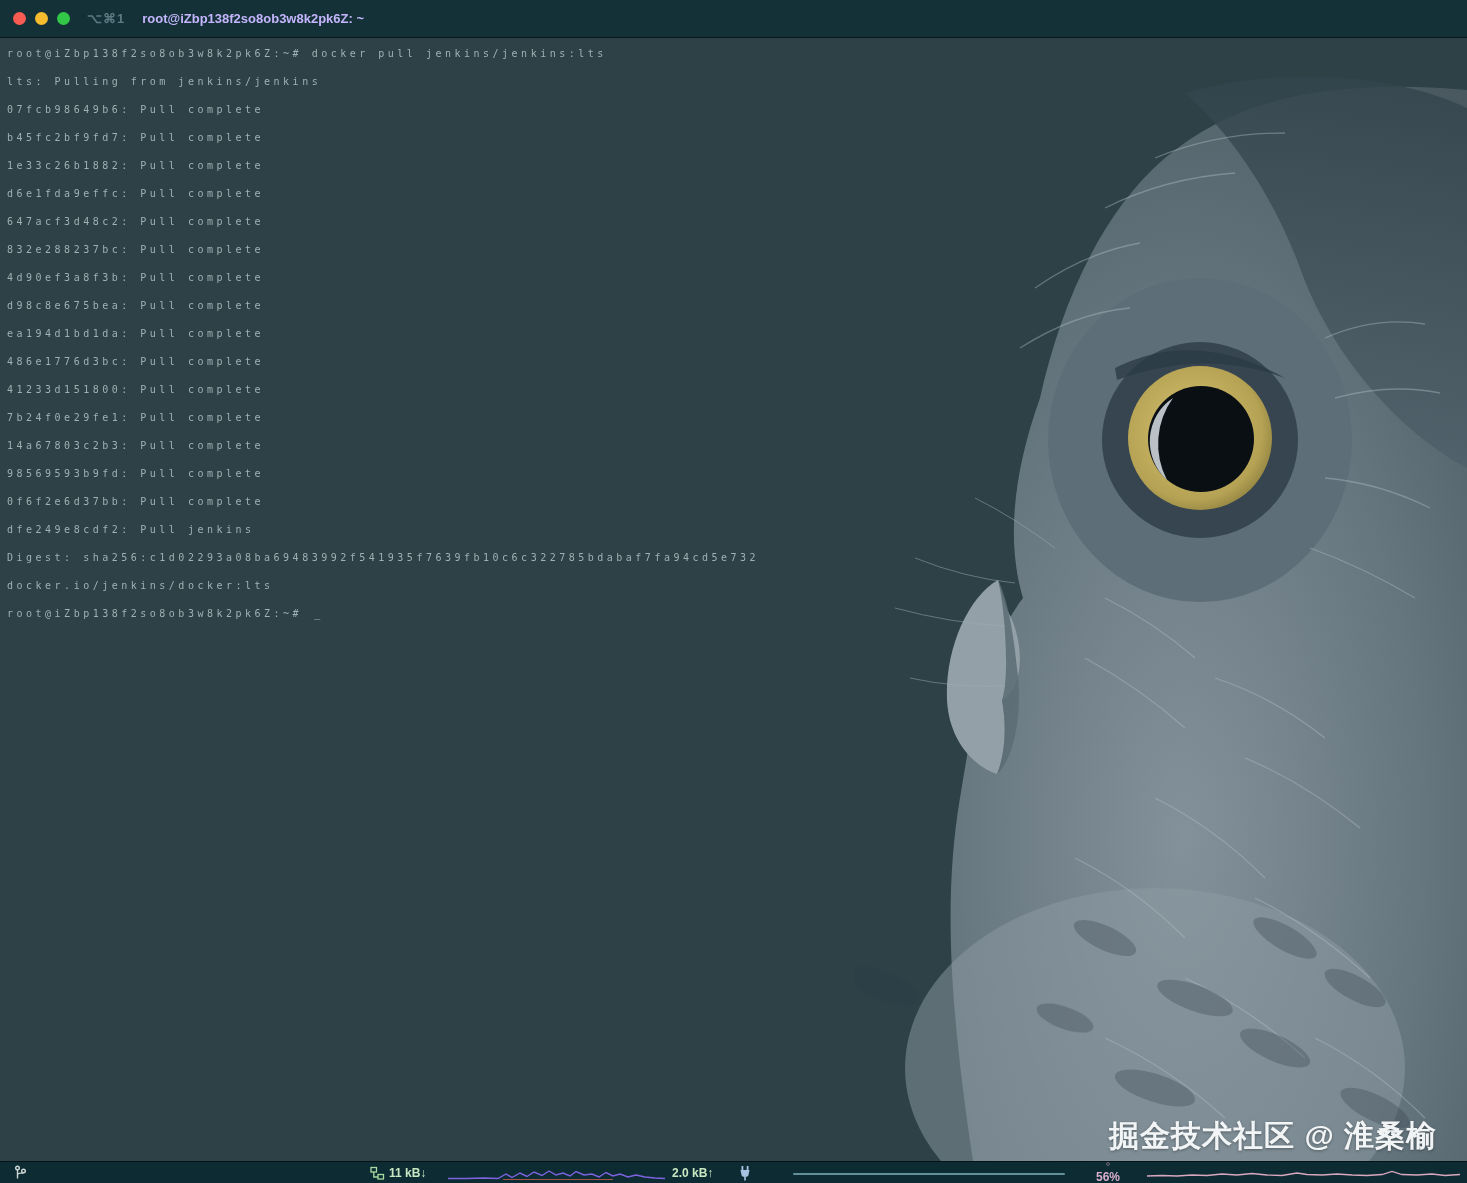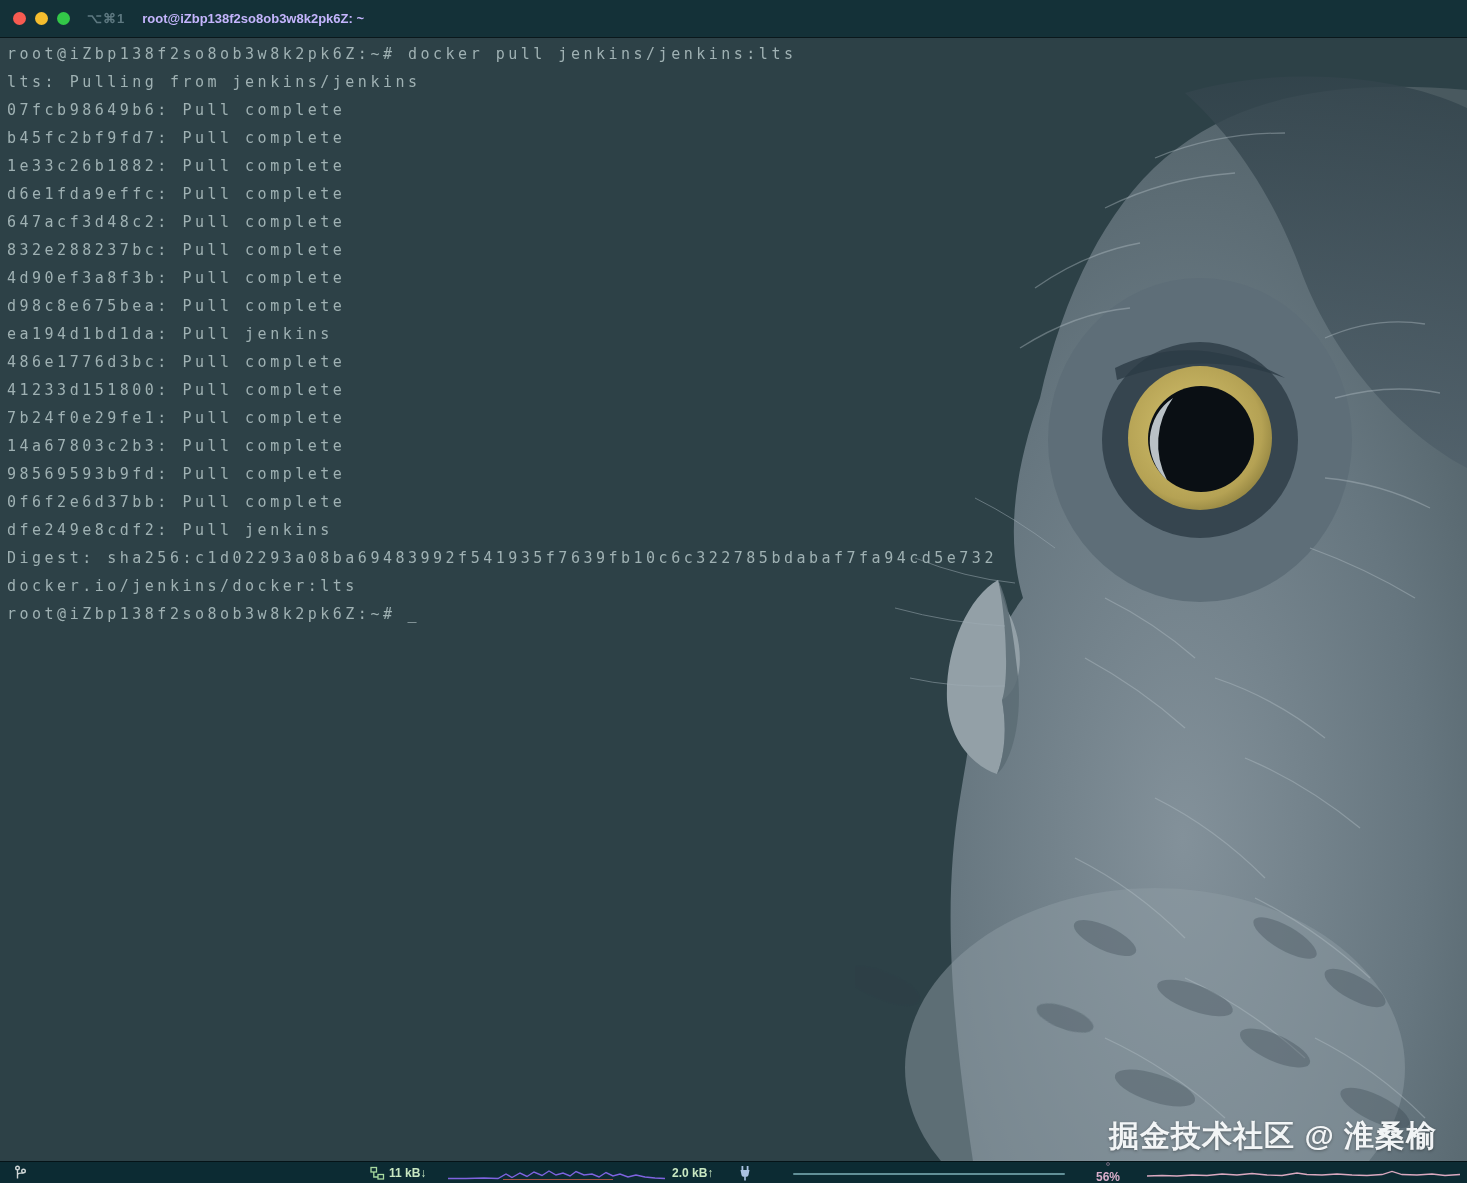--- a/index.html
+++ b/index.html
@@ -23,21 +23,21 @@
   .win-title { margin-left:17px; color:#c4b5fd; font-size:13px; font-weight:bold; }
 
   
   .screen {
     position:absolute; top:38px; left:0; right:0; bottom:22px;
     z-index:2; padding:2px 0 0 7px; overflow:hidden;
   }
   .tline {
     height:28px; line-height:28px; white-space:pre;
     font-family:"DejaVu Sans Mono","Liberation Mono",monospace;
-    font-size:15px; letter-spacing:3.5px; color:#9fb1b3;
+    font-size:10px; letter-spacing:3.5px; color:#9fb1b3;
   }
   .cursor { display:inline-block; margin-left:12px; color:#aebec0; }
 
   
   .owl-wrap { position:absolute; top:38px; right:0; width:612px; height:1123px; z-index:1; pointer-events:none; }
 
   
   .watermark {
     position:absolute; right:30px; bottom:26px; z-index:4;
     color:rgba(250,252,253,.95); font-size:30px; font-weight:bold;
@@ -151,21 +151,21 @@
     <div class="tline">root@iZbp138f2so8ob3w8k2pk6Z:~# docker pull jenkins/jenkins:lts</div>
     <div class="tline">lts: Pulling from jenkins/jenkins</div>
     <div class="tline">07fcb98649b6: Pull complete</div>
     <div class="tline">b45fc2bf9fd7: Pull complete</div>
     <div class="tline">1e33c26b1882: Pull complete</div>
     <div class="tline">d6e1fda9effc: Pull complete</div>
     <div class="tline">647acf3d48c2: Pull complete</div>
     <div class="tline">832e288237bc: Pull complete</div>
     <div class="tline">4d90ef3a8f3b: Pull complete</div>
     <div class="tline">d98c8e675bea: Pull complete</div>
-    <div class="tline">ea194d1bd1da: Pull jenkins</div>
+    <div class="tline">ea194d1bd1da: Pull complete</div>
     <div class="tline">486e1776d3bc: Pull complete</div>
     <div class="tline">41233d151800: Pull complete</div>
     <div class="tline">7b24f0e29fe1: Pull complete</div>
     <div class="tline">14a67803c2b3: Pull complete</div>
     <div class="tline">98569593b9fd: Pull complete</div>
     <div class="tline">0f6f2e6d37bb: Pull complete</div>
     <div class="tline">dfe249e8cdf2: Pull jenkins</div>
     <div class="tline">Digest: sha256:c1d02293a08ba69483992f541935f7639fb10c6c322785bdabaf7fa94cd5e732</div>
     <div class="tline">docker.io/jenkins/docker:lts</div>
     <div class="tline"><span>root@iZbp138f2so8ob3w8k2pk6Z:~#</span><span class="cursor">_</span></div>

